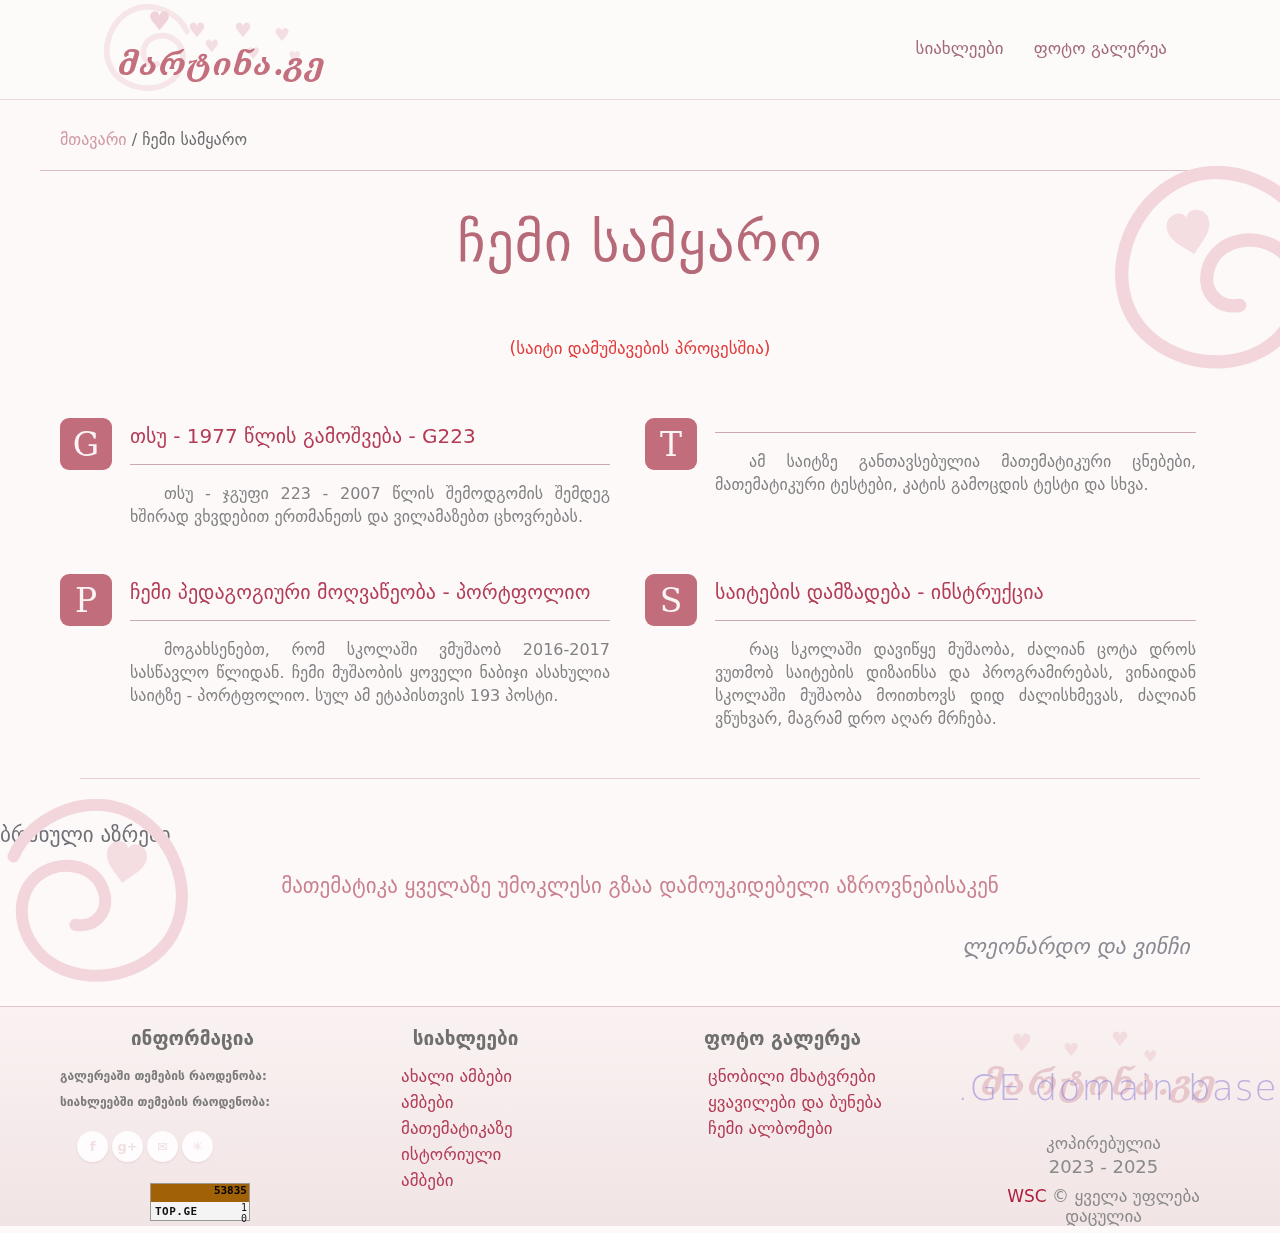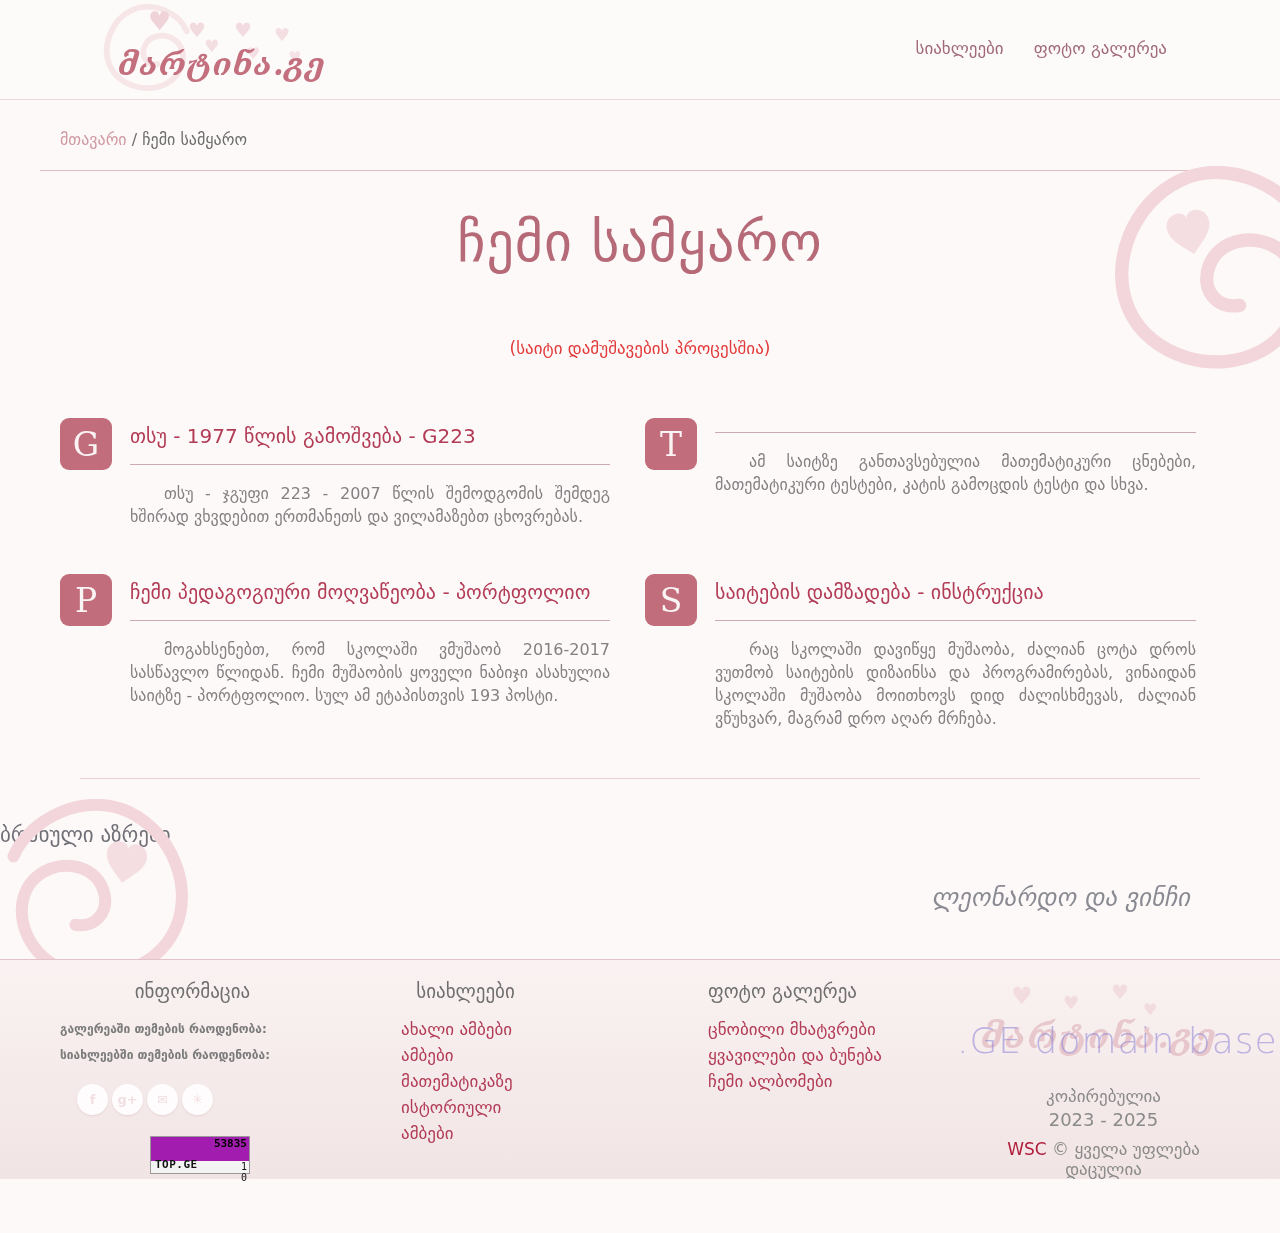--- a/index.html
+++ b/index.html
@@ -58,49 +58,49 @@
   .card-body {
     font-size:16px; line-height:23px; color:#828082;
     text-align:justify; text-indent:34px;
   }
   
   .rule-mid { border:none; border-top:1px solid #e6d0d4; margin:48px auto 0 auto; width:1120px; }
   .quote-section { position:relative; padding-top:44px; }
   .quote-swirl { position:absolute; left:-28px; top:20px; pointer-events:none; }
   .quote-heading { text-align:left; font-size:21px; font-weight:400; color:#6f6f76; }
   .quote-text { text-align:center; margin-top:27px; font-size:21px; color:#c9818e; }
-  .quote-author { text-align:right; padding-right:90px; margin-top:36px; font-size:25px; font-style:italic; color:#8a8a92; }
+  .quote-author { text-align:right; padding-right:90px; margin-top:36px; font-size:22px; font-style:italic; color:#8a8a92; }
   
   .footer {
     margin-top:47px; height:220px;
     background:linear-gradient(#faf2f2, #f1e4e5);
     border-top:1px solid #e3c3c9;
     display:flex; padding:20px 0 0 60px; position:relative;
   }
-  .f-heading { font-size:19px; color:#6f6f6f; font-weight:400; text-align:center; margin-bottom:14px; }
+  .f-heading { font-size:19px; color:#6f6f6f; font-weight:700; text-align:center; margin-bottom:14px; }
   .f-col1 { width:310px; }
   .f-col1 .f-heading { width:265px; }
   .f-row { font-size:12px; color:#7b7b7b; line-height:26px;font-weight:bold; }
   .f-col2 { width:185px; margin-left:3px; }
   .f-col3 { width:205px; margin-left:122px; }
   .f-link { display:block; font-size:17px; line-height:26px; color:#b23b55; text-decoration:none; cursor:pointer;margin-left:28px; }
   .social-row { display:flex; gap:4px; margin:16px 0 0 17px; }
   .social-circle {
     width:31px; height:31px; border-radius:50%; background:#fefcfc;
     box-shadow:0 1px 2px rgba(190,150,160,.25);
     display:flex; align-items:center; justify-content:center;
     color:#f2dfe2; font-size:13px; font-weight:bold; cursor:pointer;
   }
   .topge {
     position:absolute; left:150px; top:176px; width:100px; height:38px;
     background:#f4f4f4; border:1px solid #9a9a9a; cursor:pointer;
     font-family:"DejaVu Sans Mono", monospace; color:#111;
   }
   .topge-bar {
-    height:24px; background:#a21caf; text-align:right;
+    height:18px; background:#a16207; text-align:right;
     font-size:11px; font-weight:bold; line-height:13px; padding-right:2px; color:#000;
   }
   .topge-num { text-align:right; font-size:10px; line-height:11px; padding-right:2px; }
   .topge-label { position:absolute; left:4px; bottom:2px; font-size:11px; font-weight:bold; letter-spacing:.5px; }
   .f-right { width:265px; margin-left:86px; position:relative; }
   .wm-wrap { position:relative; height:92px; }
   .wm-logo {
     position:absolute; left:10px; top:36px; white-space:nowrap;
     font-family:"DejaVu Serif", serif; font-style:italic; font-weight:bold;
     font-size:34px; color:rgba(196,112,127,.30); letter-spacing:2px;
@@ -194,20 +194,21 @@
 </div>
 
 <hr class="rule-mid">
 
 <div class="quote-section">
   <svg class="quote-swirl" width="255" height="185" viewBox="0 0 200 200" style="transform:scaleX(-1);">
     <path class="swirl-stroke" d="M 193 62 C 175 20 115 -8 68 14 C 22 36 -2 95 18 140 C 38 186 103 205 148 180 C 186 159 196 108 168 84 C 144 64 106 70 96 98 C 88 121 104 140 126 136"></path>
     <path class="swirl-heart" transform="translate(42,50) scale(0.52) rotate(-10)" d="M50 88 C28 66 8 52 8 30 C8 14 20 4 33 4 C42 4 49 9 50 17 C51 9 58 4 67 4 C80 4 92 14 92 30 C92 52 72 66 50 88 Z"></path>
   </svg>
   <h2 class="quote-heading">ბრძნული აზრები</h2>
+  <div class="quote-text">მათემატიკა ყველაზე უმოკლესი გზაა დამოუკიდებელი აზროვნებისაკენ</div>
   <div class="quote-author">ლეონარდო და ვინჩი</div>
 </div>
 
 <div class="footer">
 
   <div class="f-col1">
     <div class="f-heading">ინფორმაცია</div>
     <div class="f-row">გალერეაში თემების რაოდენობა:</div>
     <div class="f-row">სიახლეებში თემების რაოდენობა:</div>
     <div class="social-row">

